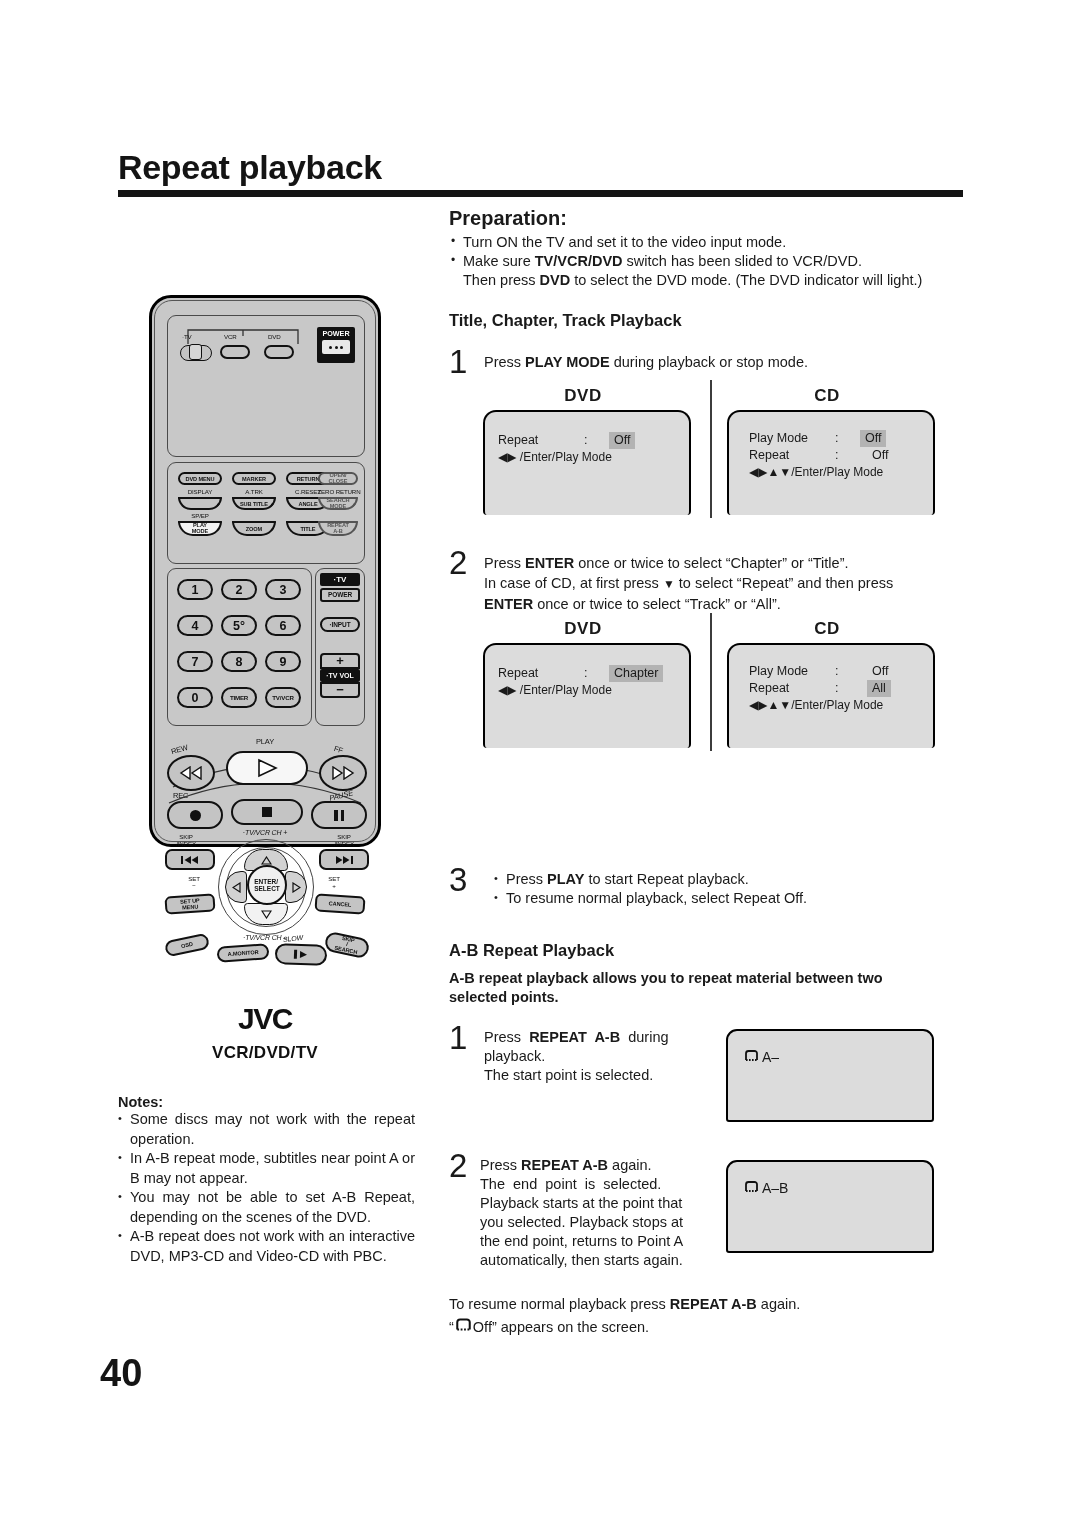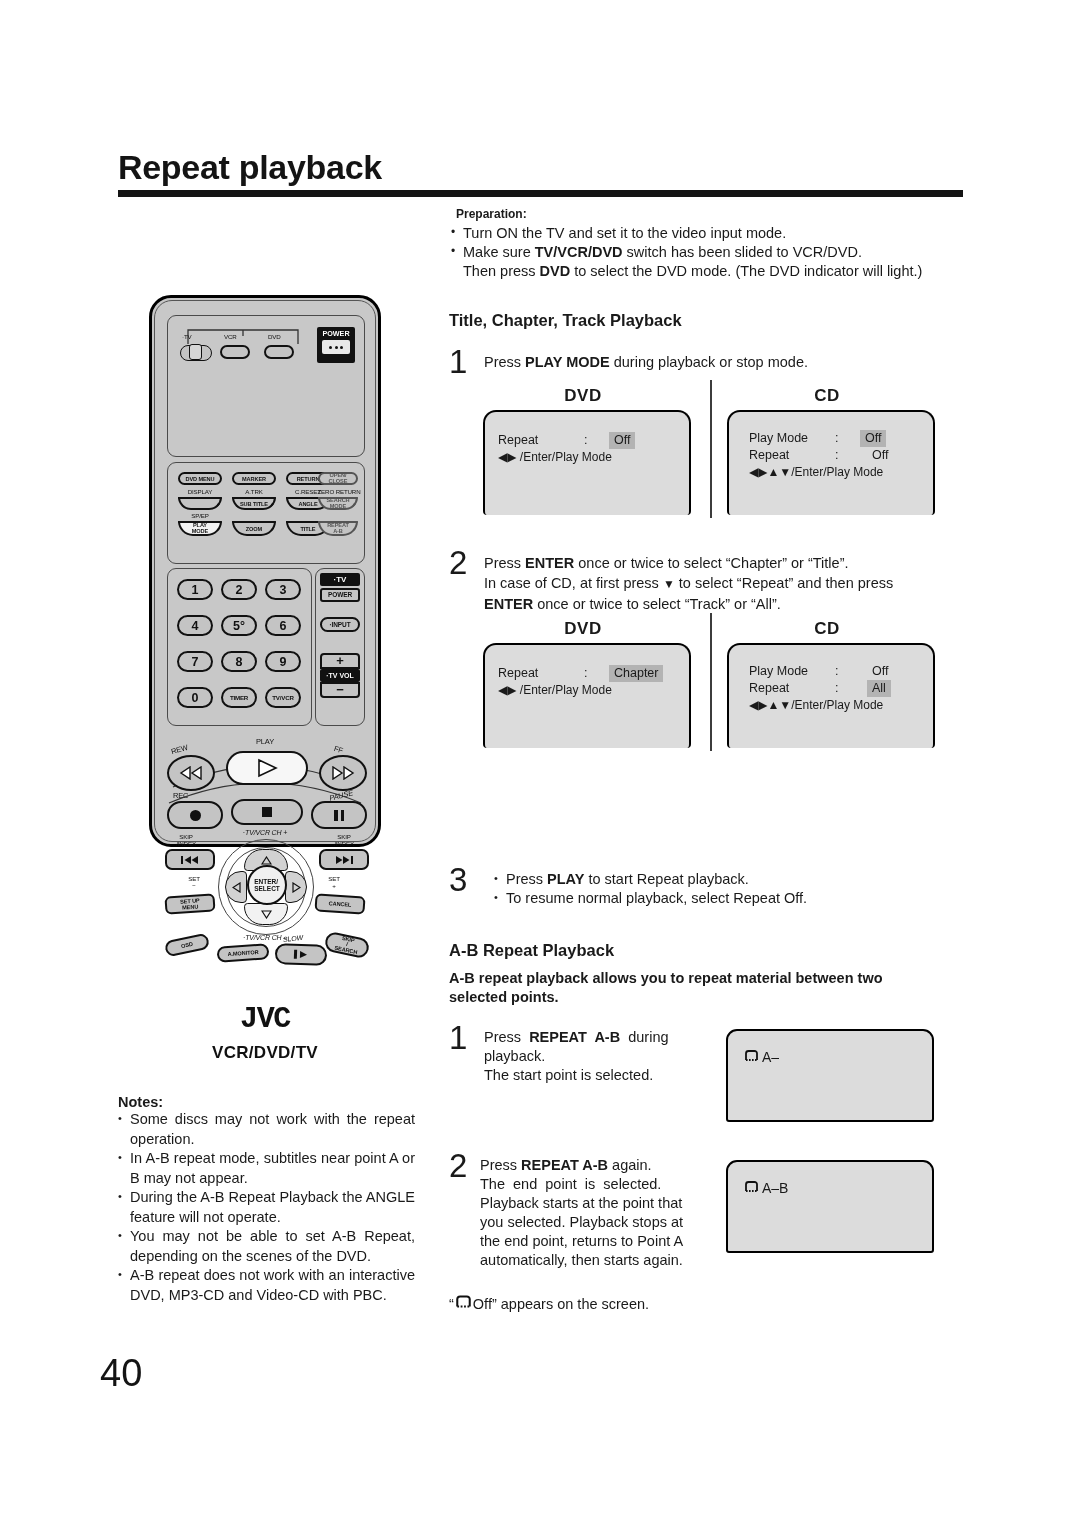--- a/index.html
+++ b/index.html
@@ -31,21 +31,21 @@
     left: 118px;
     top: 190px;
     width: 845px;
     height: 7px;
     background: #141414;
   }
 
   
   .rcol { position: absolute; left: 449px; width: 515px; }
 
-  .prep-head { font-size: 12px; font-weight: bold; margin-left: 7px; }
+  .prep-head { font-size: 20px; font-weight: bold; }
   .bul {
     position: relative;
     padding-left: 14px;
     font-size: 14.5px;
     line-height: 19px;
   }
   .bul::before {
     content: "\2022";
     position: absolute;
     left: 2px;
@@ -180,21 +180,21 @@
     top: -1px;
     font-size: 11px;
   }
 
   
   #page-num {
     position: absolute;
     left: 100px;
     top: 1352px;
     font-size: 38px;
-    font-weight: normal;
+    font-weight: bold;
     color: #141414;
   }
 
   
   #remote {
     position: absolute;
     left: 149px;
     top: 295px;
     width: 232px;
     height: 552px;
@@ -269,21 +269,21 @@
   }
   #jvc-logo {
     position: absolute;
     left: 0; right: 0;
     top: 707px;
     text-align: center;
     font-size: 30px;
     font-weight: bold;
     letter-spacing: -1.4px;
     color: #111;
-    font-family: Liberation Mono, monospace;
+    font-family: Liberation Sans, sans-serif;
   }
   #rc-model {
     position: absolute;
     left: 0; right: 0;
     top: 748px;
     text-align: center;
     font-size: 17px;
     font-weight: bold;
     letter-spacing: 0.3px;
     color: #111;
@@ -437,37 +437,37 @@
       <svg width="15" height="13" viewBox="0 0 15 13" aria-hidden="true">
         <path d="M2 11 V4.5 A2.5 2.5 0 0 1 4.5 2 H10.5 A2.5 2.5 0 0 1 13 4.5 V11" fill="none" stroke="#111" stroke-width="1.8"></path>
         <path d="M2 11 H13" fill="none" stroke="#111" stroke-width="1.8" stroke-dasharray="1.6 1.4"></path>
       </svg>
     </span>
     <span>A–B</span>
   </div>
 </div>
 
 <div class="rcol" style="top:1293px;font-size:14.5px;line-height:23px;">
+  <div>To resume normal playback press <b>REPEAT A-B</b> again.</div>
   <div style="display:flex;align-items:center;">
     <span>“</span>
     <span class="loop-ico" style="margin:0 1px;">
       <svg width="17" height="15" viewBox="0 0 15 13" aria-hidden="true">
         <path d="M2 11 V4.5 A2.5 2.5 0 0 1 4.5 2 H10.5 A2.5 2.5 0 0 1 13 4.5 V11" fill="none" stroke="#111" stroke-width="1.8"></path>
         <path d="M2 11 H13" fill="none" stroke="#111" stroke-width="1.8" stroke-dasharray="1.6 1.4"></path>
       </svg>
     </span>
     <span> Off” appears on the screen.</span>
   </div>
 </div>
 
 <div id="notes">
   <div class="nhead">Notes:</div>
   <div class="nbul">Some discs may not work with the repeat operation.</div>
   <div class="nbul">In A-B repeat mode, subtitles near point A or B may not appear.</div>
-  <div class="nbul">During the A-B Repeat Playback the ANGLE feature will not operate.</div>
   <div class="nbul">You may not be able to set A-B Repeat, depending on the scenes of the DVD.</div>
   <div class="nbul">A-B repeat does not work with an interactive DVD, MP3-CD and Video-CD with PBC.</div>
 </div>
 
 <div id="page-num">40</div>
 
 <div id="remote">
   <div class="rc-shell"></div>
   <div class="rc-inner"></div>
 

